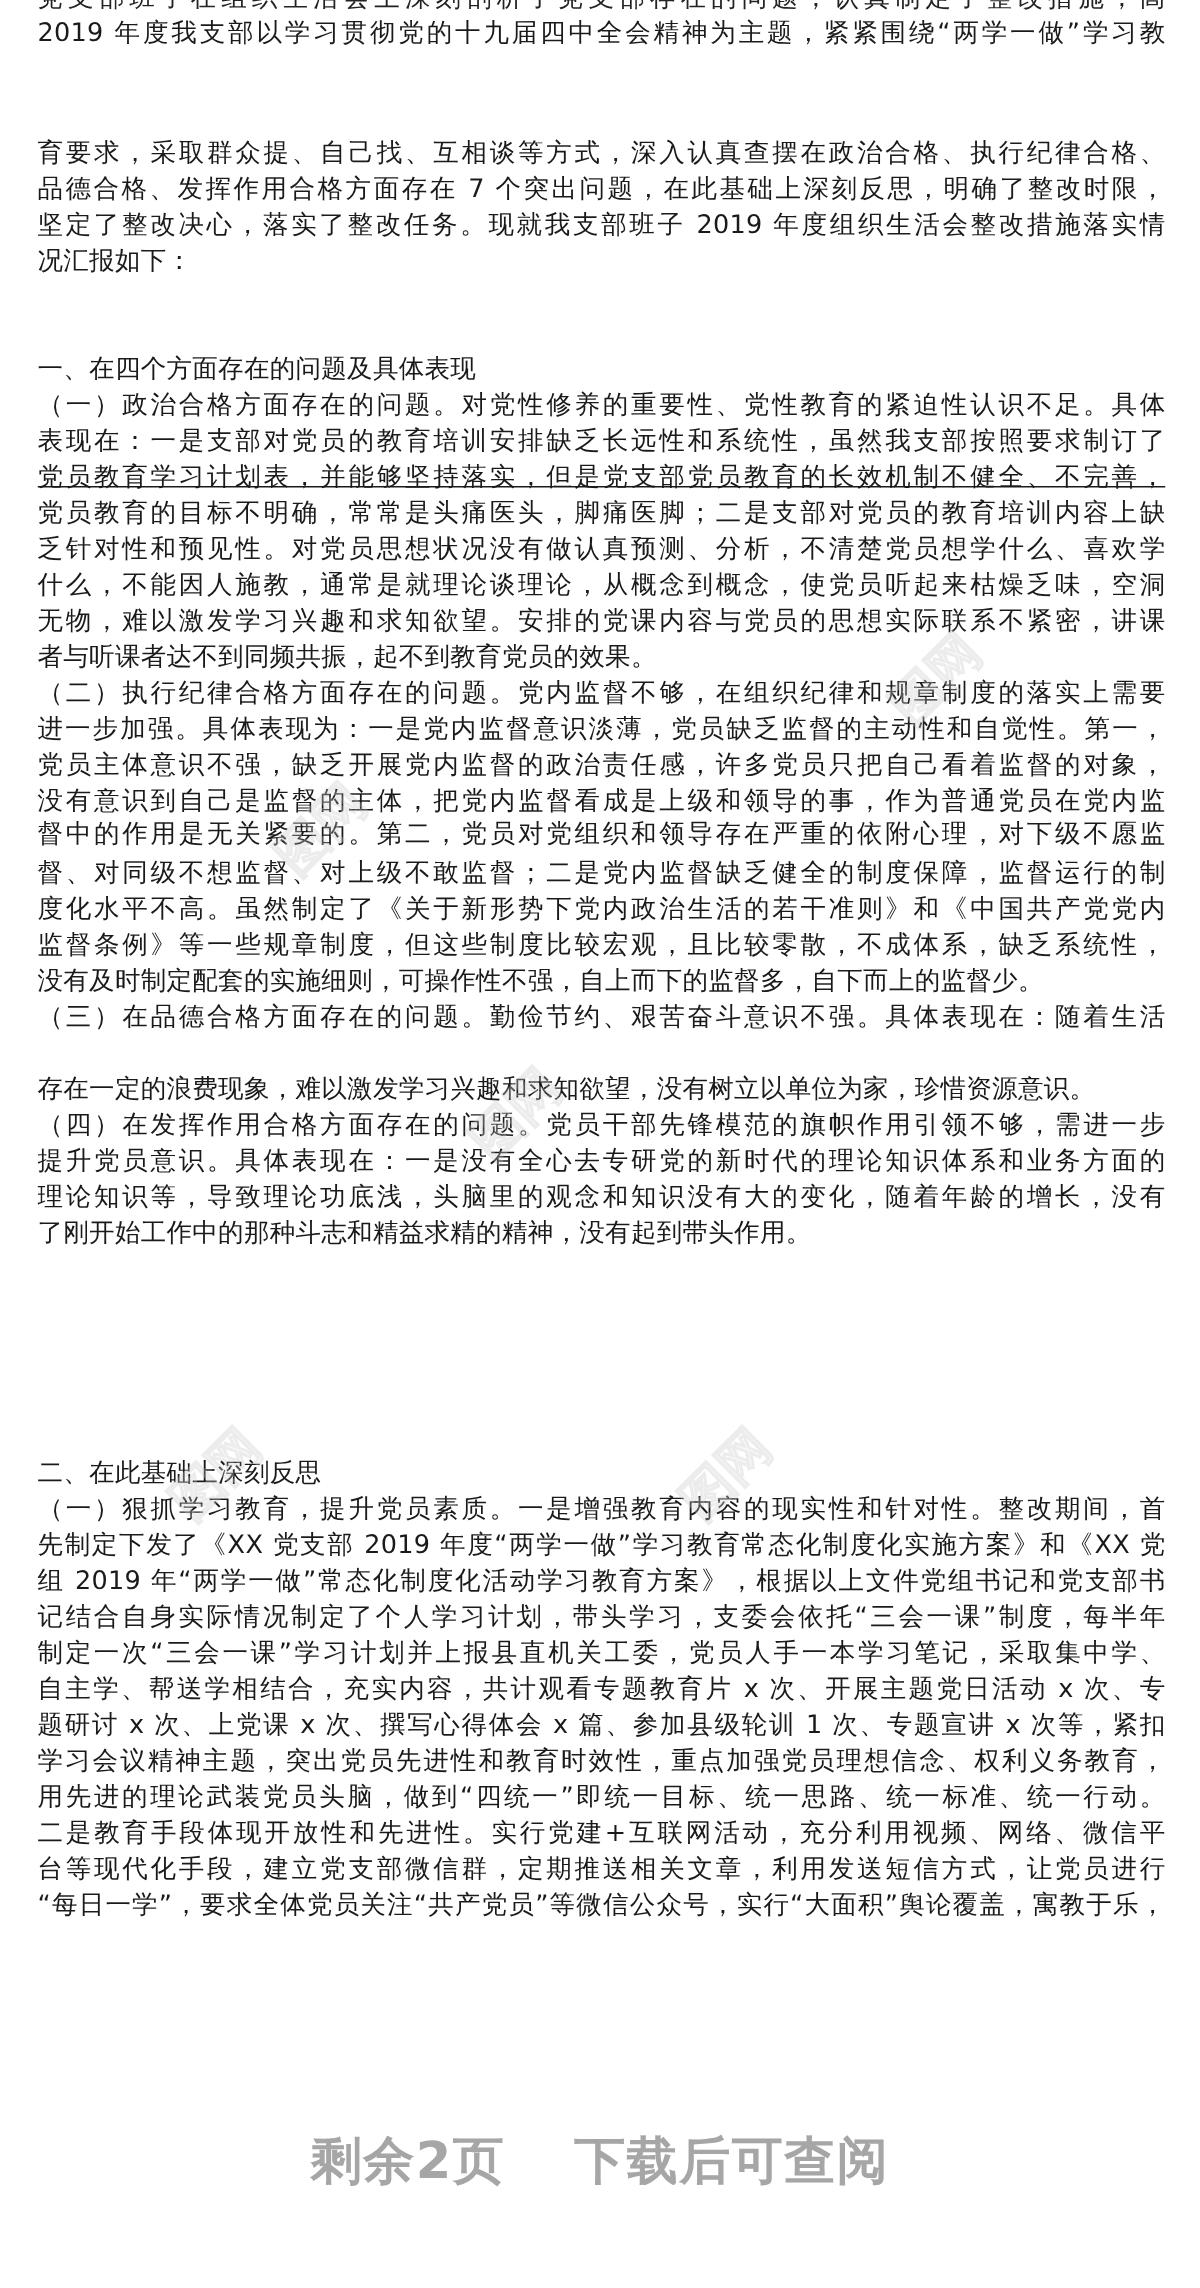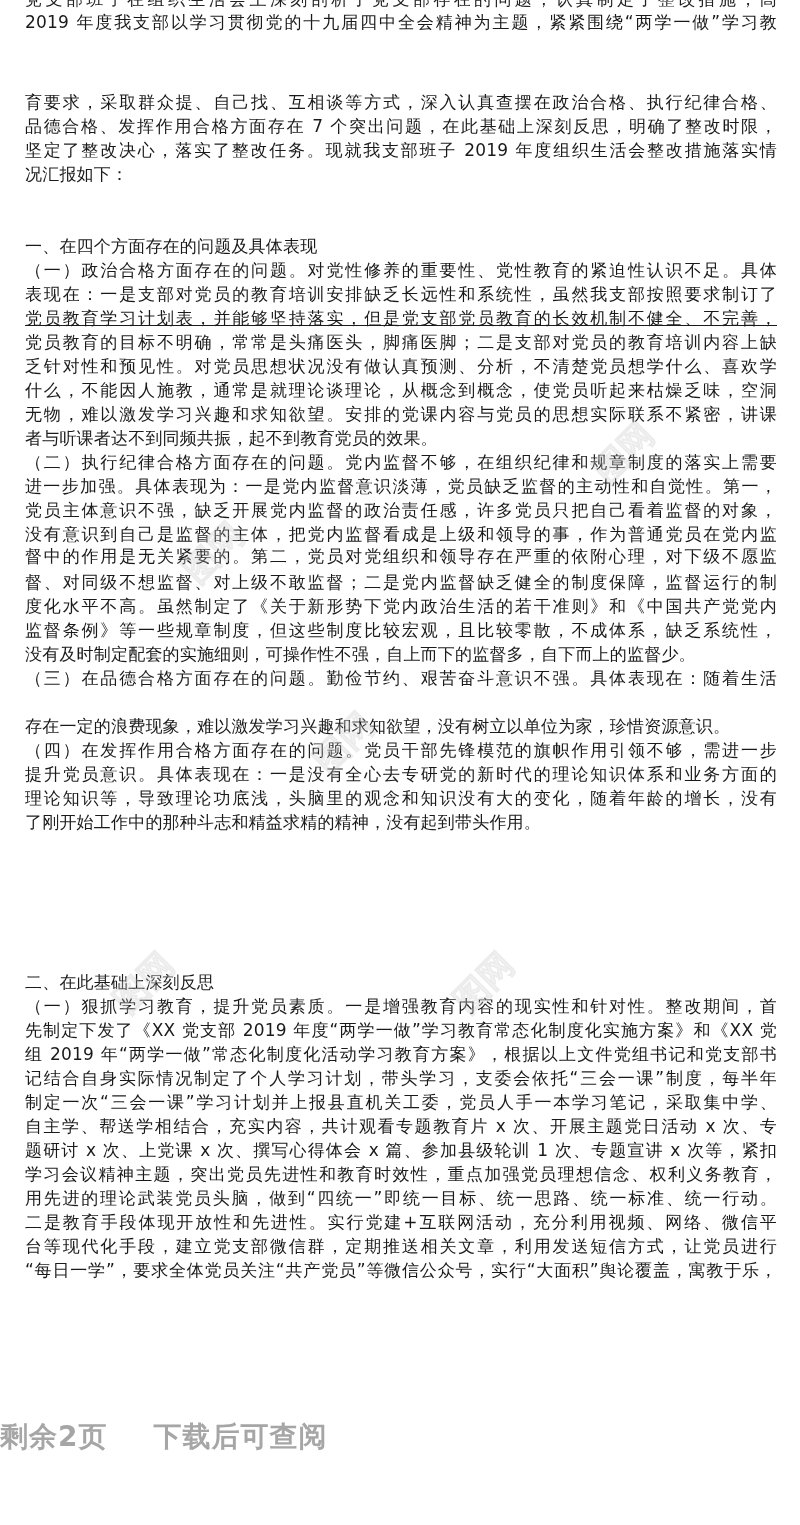--- a/index.html
+++ b/index.html
@@ -5,22 +5,22 @@
   html, body { margin:0; padding:0; background:#ffffff; }
   body { width:800px; height:1525px; position:relative; overflow:hidden;
          font-family:"DejaVu Sans","Liberation Sans",sans-serif; color:#1a1a1a; }
   .page { position:absolute; left:0; top:0; width:800px; height:1525px; }
   .line { position:absolute; left:25px; width:752px; font-size:17px; line-height:24px;
           height:24px; white-space:nowrap; overflow:hidden; text-align:justify;
           text-align-last:justify; letter-spacing:0.2px; }
   .line.last { text-align-last:left; }
   .line.heading { text-align-last:left; }
   .cut { top:-13px; color:#222; }
-  .banner { position:absolute; left:0; width:800px; top:1418px; text-align:left;
-            font-size:28px; font-weight:bold; color:#a6a6a6; letter-spacing:1px;
+  .banner { position:absolute; left:0; width:800px; top:1418px; text-align:center;
+            font-size:34px; font-weight:bold; color:#a6a6a6; letter-spacing:1px;
             font-family:"DejaVu Sans","Liberation Sans",sans-serif; }
   .banner span { display:inline-block; }
   .banner .gap { width:46px; }
   .wm { position:absolute; font-size:34px; color:transparent; -webkit-text-stroke:1px rgba(200,200,200,0.35);
         transform:rotate(-45deg); white-space:nowrap; pointer-events:none; font-weight:bold; }
 </style>
 </head>
 <body>
 
 <div class="page" id="page">

